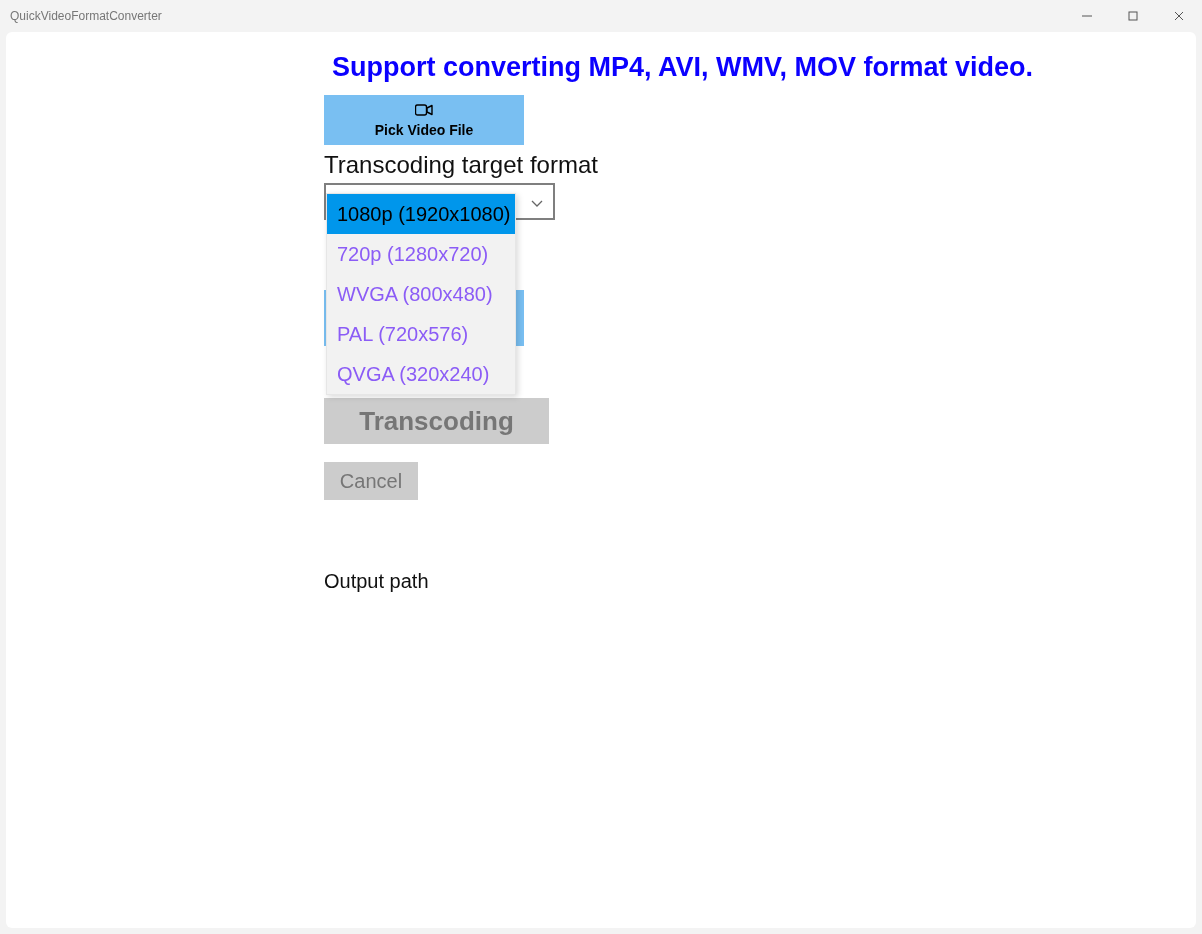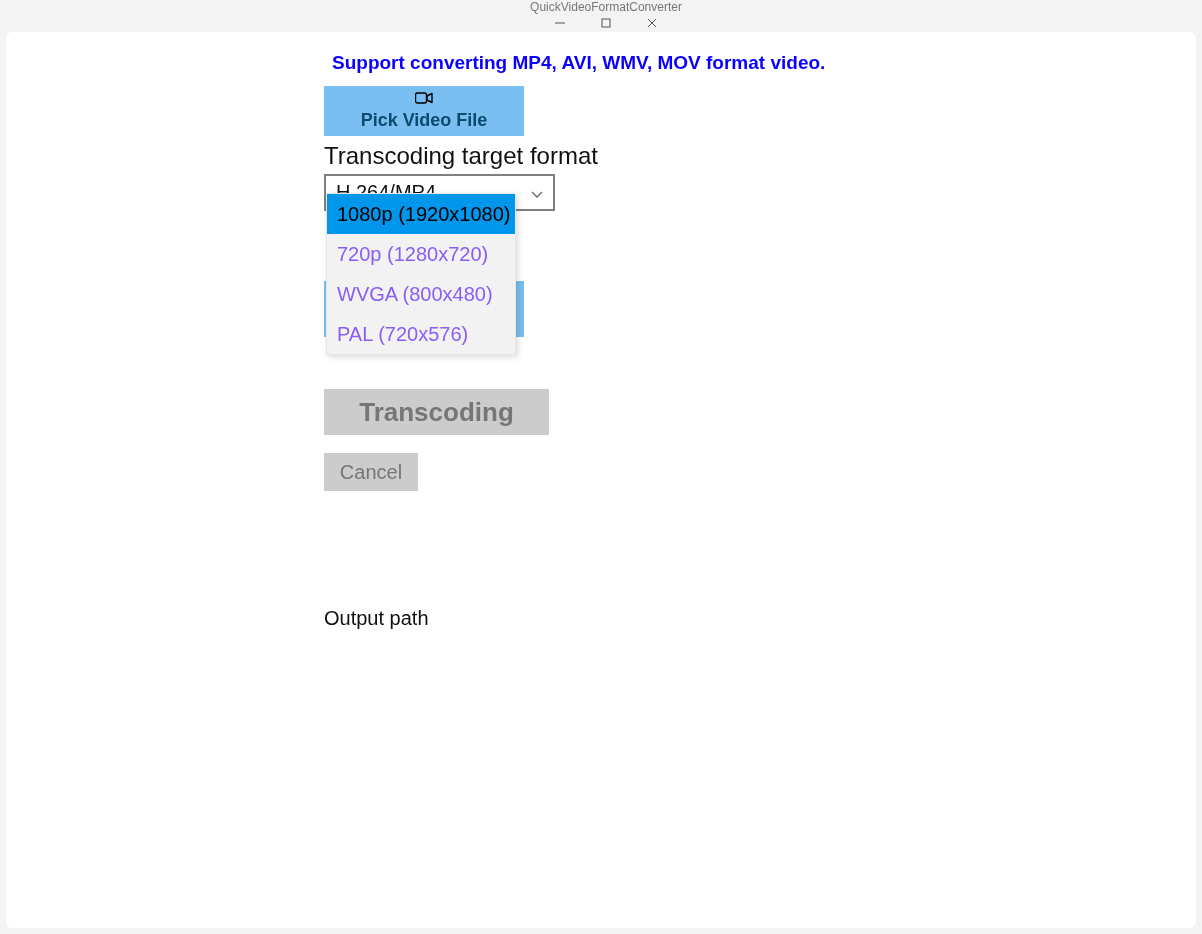--- a/index.html
+++ b/index.html
@@ -16,21 +16,20 @@
       position: relative;
     }
     .titlebar {
       height: 32px;
       display: flex;
       align-items: center;
       padding-left: 10px;
       background: #f3f3f3;
       font-size: 12px;
       color: #777;
-      flex-direction: column;
     }
     .titlebar-title {
       flex: 1;
     }
     .titlebar-controls {
       display: flex;
       height: 100%;
     }
     .titlebar-btn {
       width: 46px;
@@ -58,42 +57,42 @@
     .content {
       position: relative;
       padding-top: 20px;
       padding-left: 318px;
       width: 100%;
       height: 100%;
     }
     .headline {
       color: #0b00ff;
       font-weight: 700;
-      font-size: 19px;
+      font-size: 27px;
       margin-bottom: 12px;
       margin-left: 8px;
     }
     .pick-btn {
       background: #79bff2;
       width: 200px;
       height: 50px;
       display: flex;
       flex-direction: column;
       align-items: center;
       justify-content: center;
       cursor: pointer;
       border: none;
     }
     .pick-btn .pick-icon {
       margin-bottom: 2px;
     }
     .pick-btn .pick-label {
-      font-size: 18px;
+      font-size: 14px;
       font-weight: 700;
-      color: #0c4a6e;
+      color: #000000;
     }
     .label-row {
       font-size: 24px;
       color: #111;
       margin-top: 6px;
       margin-bottom: 4px;
     }
     .combo {
       width: 231px;
       height: 37px;
@@ -145,21 +144,21 @@
       height: 38px;
       margin-top: 18px;
       border: none;
       display: flex;
       align-items: center;
       justify-content: center;
     }
     .output-path-label {
       font-size: 20px;
       color: #111;
-      margin-top: 116px;
+      margin-top: 70px;
     }
     
     .dropdown {
       position: absolute;
       left: 320px;
       top: 161px;
       width: 190px;
       background: #f2f2f2;
       box-shadow: 2px 2px 6px rgba(0,0,0,0.15);
       border: 1px solid #e6e6e6;
@@ -241,14 +240,15 @@
     </button>
 
     <div class="output-path-label">Output path</div>
   </div>
 
   <div class="dropdown" id="profile-dropdown">
       <div class="dropdown-item selected">1080p (1920x1080)</div>
       <div class="dropdown-item">720p (1280x720)</div>
       <div class="dropdown-item">WVGA (800x480)</div>
       <div class="dropdown-item">PAL (720x576)</div>
+      <div class="dropdown-item">QVGA (320x240)</div>
     </div>
 </div>
 
 </body></html>

